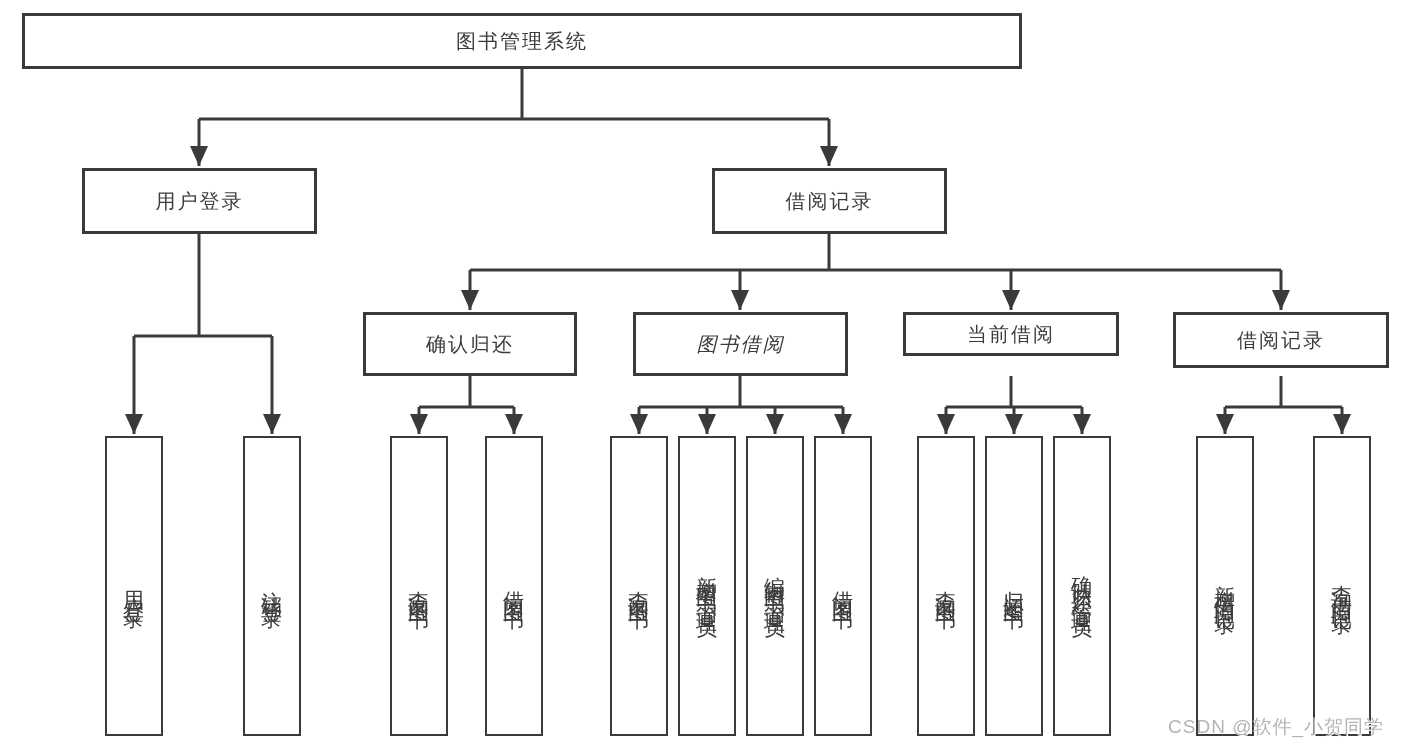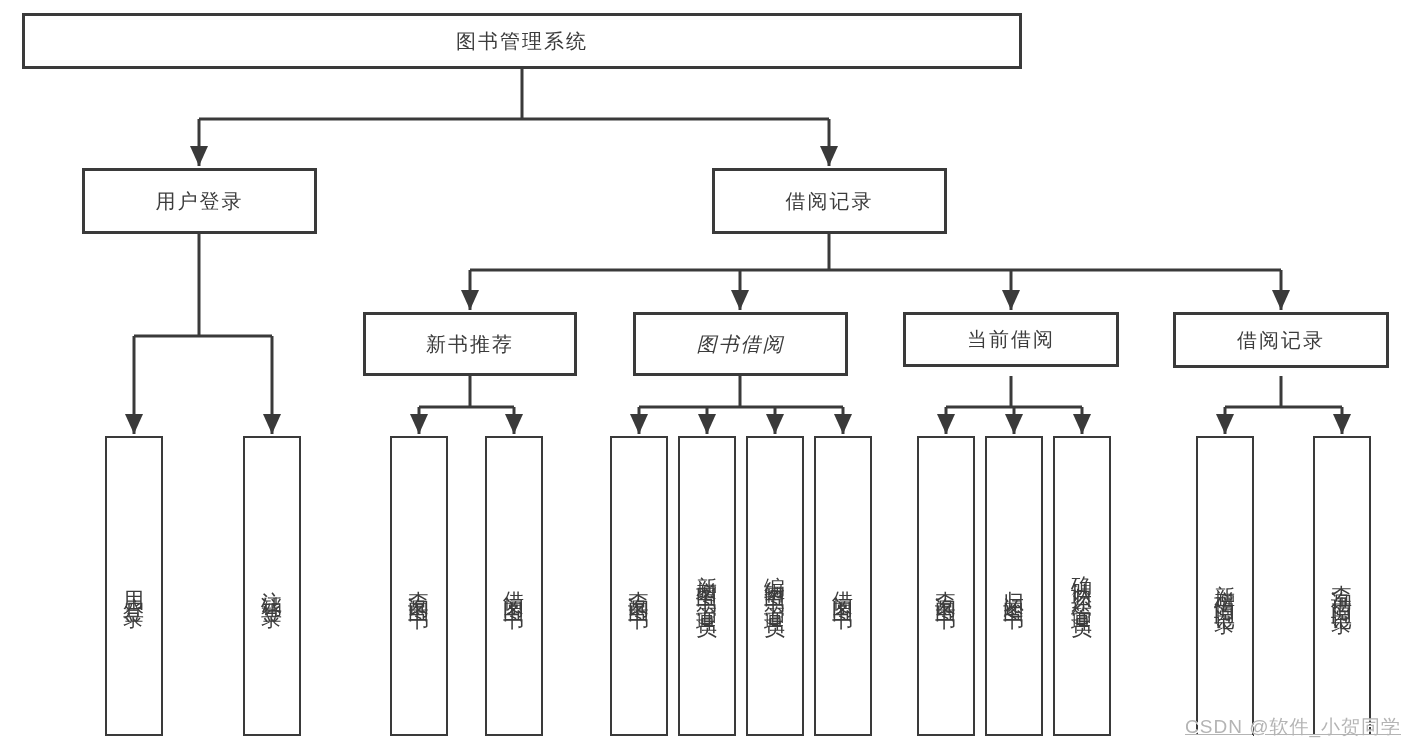--- a/index.html
+++ b/index.html
@@ -67,28 +67,27 @@
   .vlabel {
     writing-mode: vertical-rl;
     font-size: 21px;
     line-height: 1;
     letter-spacing: 6px;
     color: var(--text);
   }
   .watermark {
     position: absolute;
     top: 714px;
-    right: 4px;
+    right: 21px;
     font-size: 19px;
     letter-spacing: 1px;
     color: var(--watermark);
     text-shadow: 1px 1px 0 #ffffff;
     z-index: 5;
     white-space: nowrap;
-    text-decoration: underline;
   }
 </style>
 </head>
 <body>
 
 <div class="canvas">
 
   <svg class="connectors" width="1405" height="747" viewBox="0 0 1405 747">
     <defs>
       <marker id="arw" viewBox="0 0 20 18" refX="20" refY="9" markerWidth="20" markerHeight="18" markerUnits="userSpaceOnUse" orient="auto">
@@ -130,26 +129,26 @@
   </div>
 
   <div class="hnode" style="left:82px; top:168px; width:235px; height:66px;">
     <span class="hlabel">用户登录</span>
   </div>
   <div class="hnode" style="left:712px; top:168px; width:235px; height:66px;">
     <span class="hlabel">借阅记录</span>
   </div>
 
   <div class="hnode" style="left:363px; top:312px; width:214px; height:64px;">
-    <span class="hlabel">新书推荐</span>
+    <span class="hlabel">确认归还</span>
   </div>
   <div class="hnode" style="left:633px; top:312px; width:215px; height:64px;font-style:italic;">
     <span class="hlabel">图书借阅</span>
   </div>
-  <div class="hnode" style="left:903px; top:312px; width:216px; height:55px;">
+  <div class="hnode" style="left:903px; top:312px; width:216px; height:44px;">
     <span class="hlabel">当前借阅</span>
   </div>
   <div class="hnode" style="left:1173px; top:312px; width:216px; height:56px;">
     <span class="hlabel">借阅记录</span>
   </div>
 
   <div class="vnode" style="left:105px; top:436px;">
     <span class="vlabel">用户登录</span>
   </div>
   <div class="vnode" style="left:243px; top:436px;">

